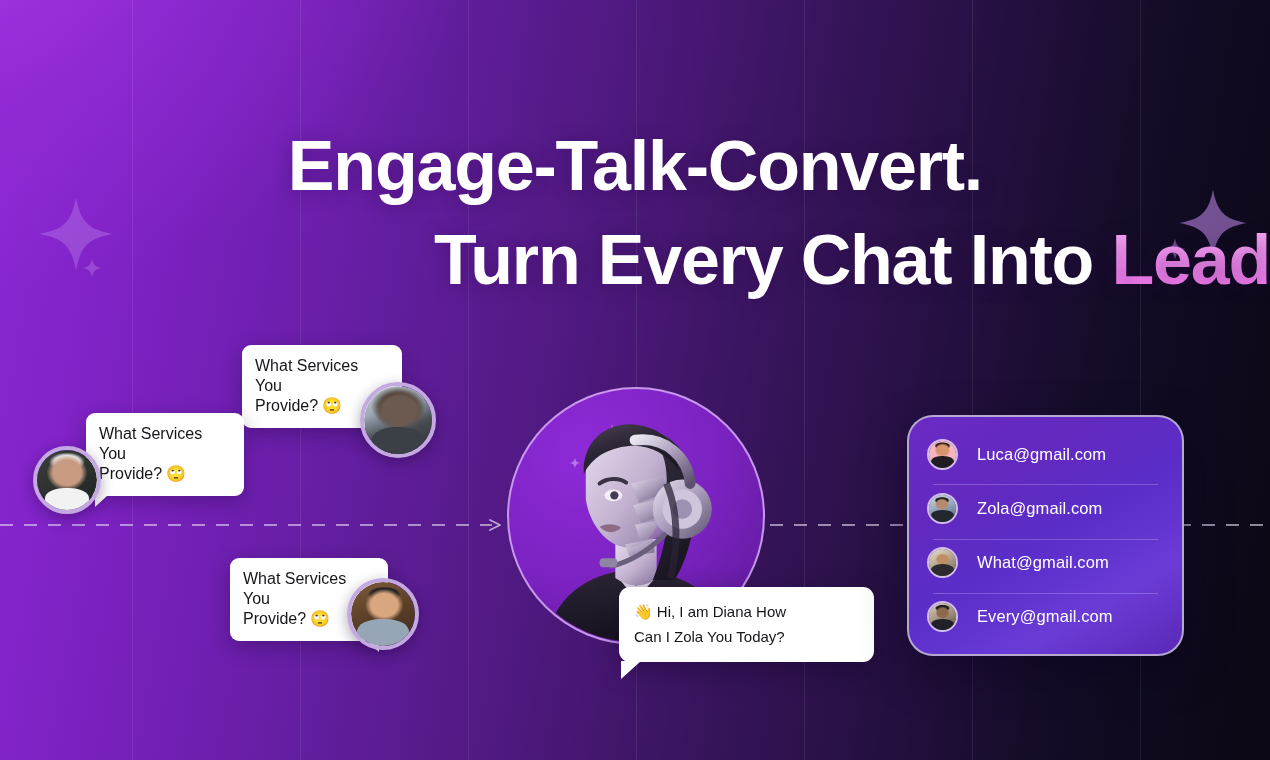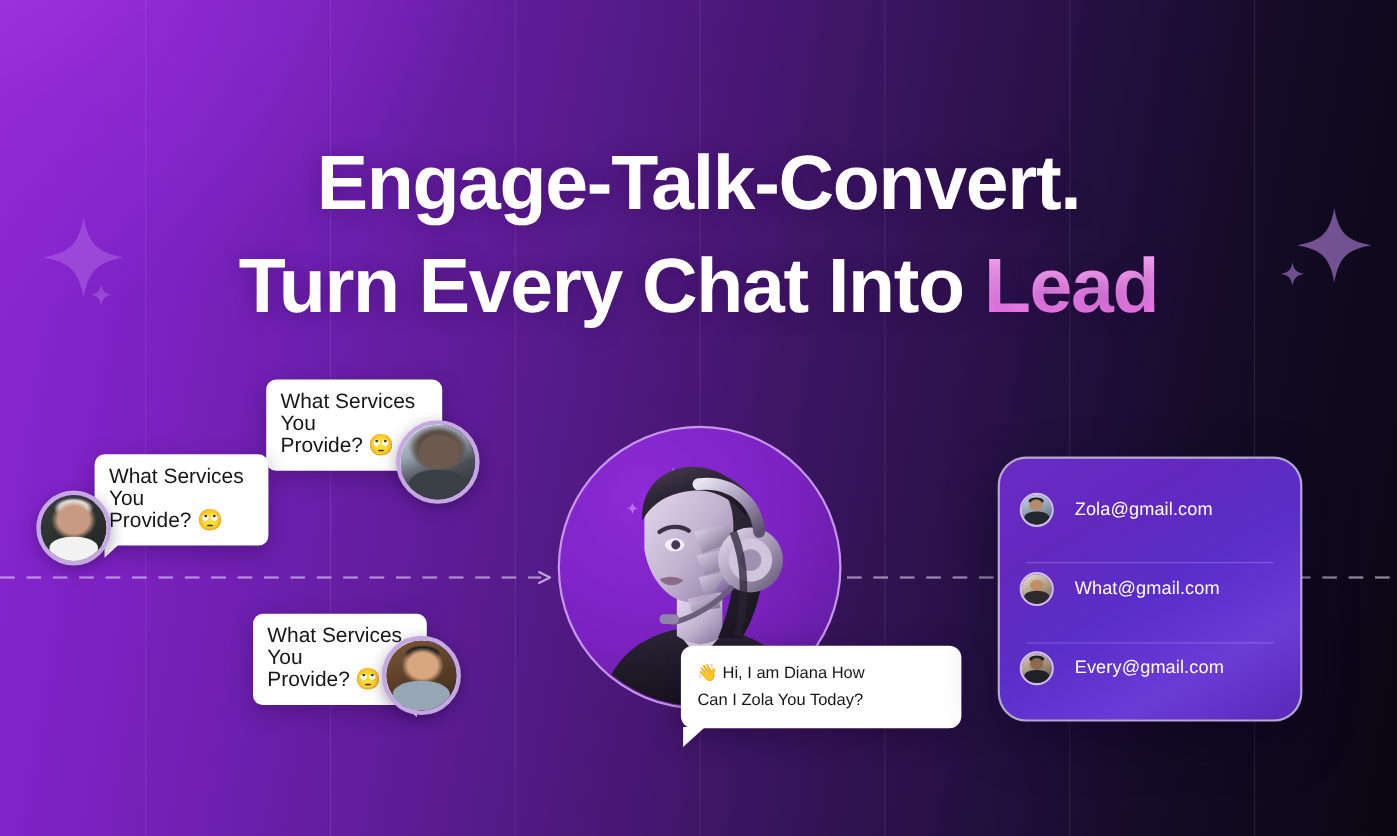--- a/index.html
+++ b/index.html
@@ -56,36 +56,36 @@
   .headline{
     position:absolute;left:0;right:0;top:72px;
     text-align:center;
     font-weight:bold;
     font-size:70px;
     line-height:94px;
     letter-spacing:-1.2px;
     color:#ffffff;
     text-shadow:0 2px 18px rgba(40,0,70,.35);
   }
-  .headline .l2{display:block;}
+  .headline .l2{display:block;text-align:right;}
   .accent{
     color:#fb86f6;
     background:linear-gradient(180deg,#fcb3f8 0%,#fb76f4 100%);
     -webkit-background-clip:text;background-clip:text;
     -webkit-text-fill-color:transparent;
   }
 
   
   .bubble{
     position:absolute;
     background:#ffffff;
     color:#16161a;
     border-radius:9px;
     padding:11px 13px 12px 13px;
-    font-size:19px;
+    font-size:16px;
     line-height:20px;
     box-shadow:0 6px 20px rgba(25,0,45,.30);
     white-space:pre-line;
   }
   .bubble::after{
     content:"";position:absolute;width:0;height:0;
   }
   
   .bubble.tail-bl::after{
     left:9px;bottom:-11px;
@@ -330,20 +330,29 @@
         <path d="M160 96 C172 124 172 160 164 192" fill="none" stroke="#2a2335" stroke-width="7" opacity=".75"></path>
       </g>
     </svg>
   </div>
 
   <div class="diana-bubble">👋 Hi, I am Diana How
 Can I Zola You Today?</div>
 
   <div class="email-card">
 
+    <div class="email-row">
+      <div class="av">
+        <div class="p-bg" style="background:#f6b6c0;"></div>
+        <div class="p-bg" style="background:radial-gradient(30% 26% at 50% 34%, #d9946f 0 72%, rgba(217,148,111,0) 100%),
+                                 radial-gradient(30% 14% at 50% 18%, #241c18 0 78%, rgba(36,28,24,0) 100%);"></div>
+        <div class="p-body" style="left:8%;right:8%;bottom:0;height:44%;background:#201c22;"></div>
+      </div>
+      <span class="txt">Luca@gmail.com</span>
+    </div>
 
     <div class="email-row">
       <div class="av">
         <div class="p-bg" style="background:linear-gradient(160deg,#cfd8e4 0%,#8fa1b5 50%,#4a5968 100%);"></div>
         <div class="p-bg" style="background:radial-gradient(26% 22% at 48% 34%, #b68a6a 0 72%, rgba(182,138,106,0) 100%),
                                  radial-gradient(28% 13% at 48% 20%, #1b1b1f 0 78%, rgba(27,27,31,0) 100%);"></div>
         <div class="p-body" style="left:8%;right:8%;bottom:0;height:44%;background:#23272e;"></div>
       </div>
       <span class="txt">Zola@gmail.com</span>
     </div>

